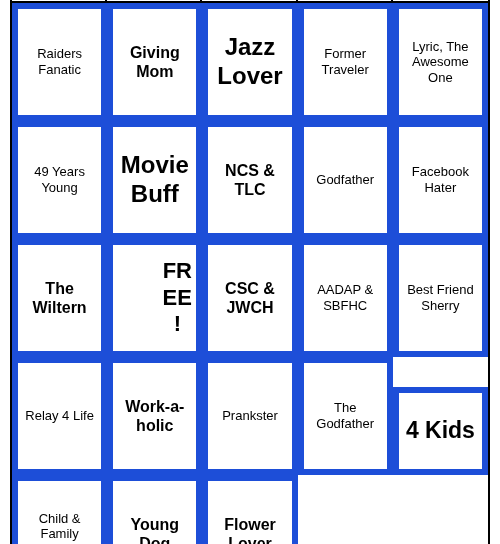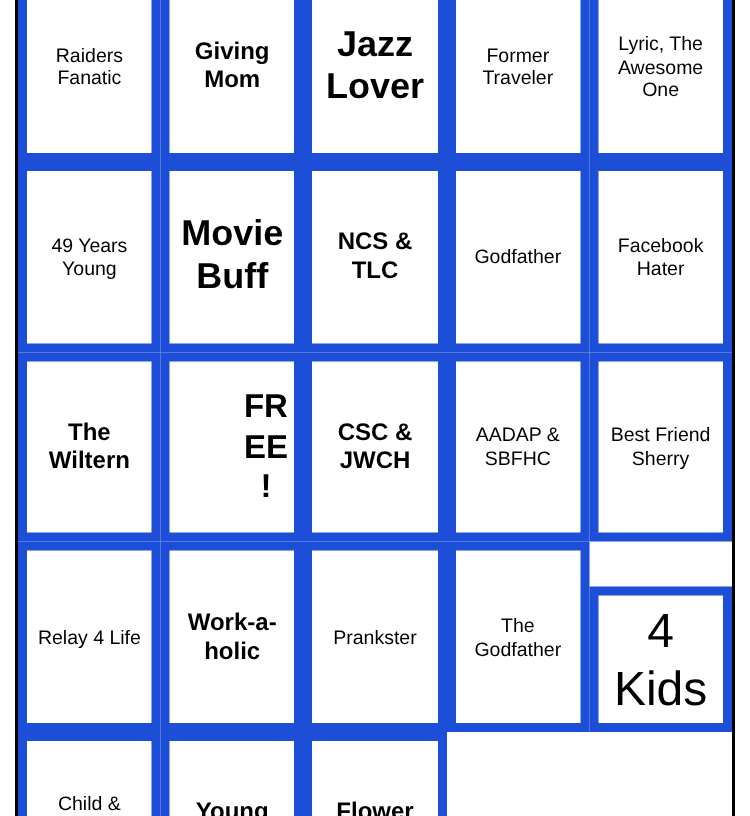--- a/index.html
+++ b/index.html
@@ -71,22 +71,22 @@
       font-weight: bold;
     }
 
     .bingo-cell.free {
       font-size: 22px;
       font-weight: bold;
       padding-left: 48px;
     }
 
     .bingo-cell.xlarge-text {
-      font-size: 32px;
-      font-weight: normal;
+      font-size: 23px;
+      font-weight: bold;
       margin-top: 30px;
     }
   </style>
 </head>
 <body>
 
 <div class="bingo-card">
   <div class="bingo-header">
   <div class="bingo-header-cell">B</div>
       <div class="bingo-header-cell">I</div>

